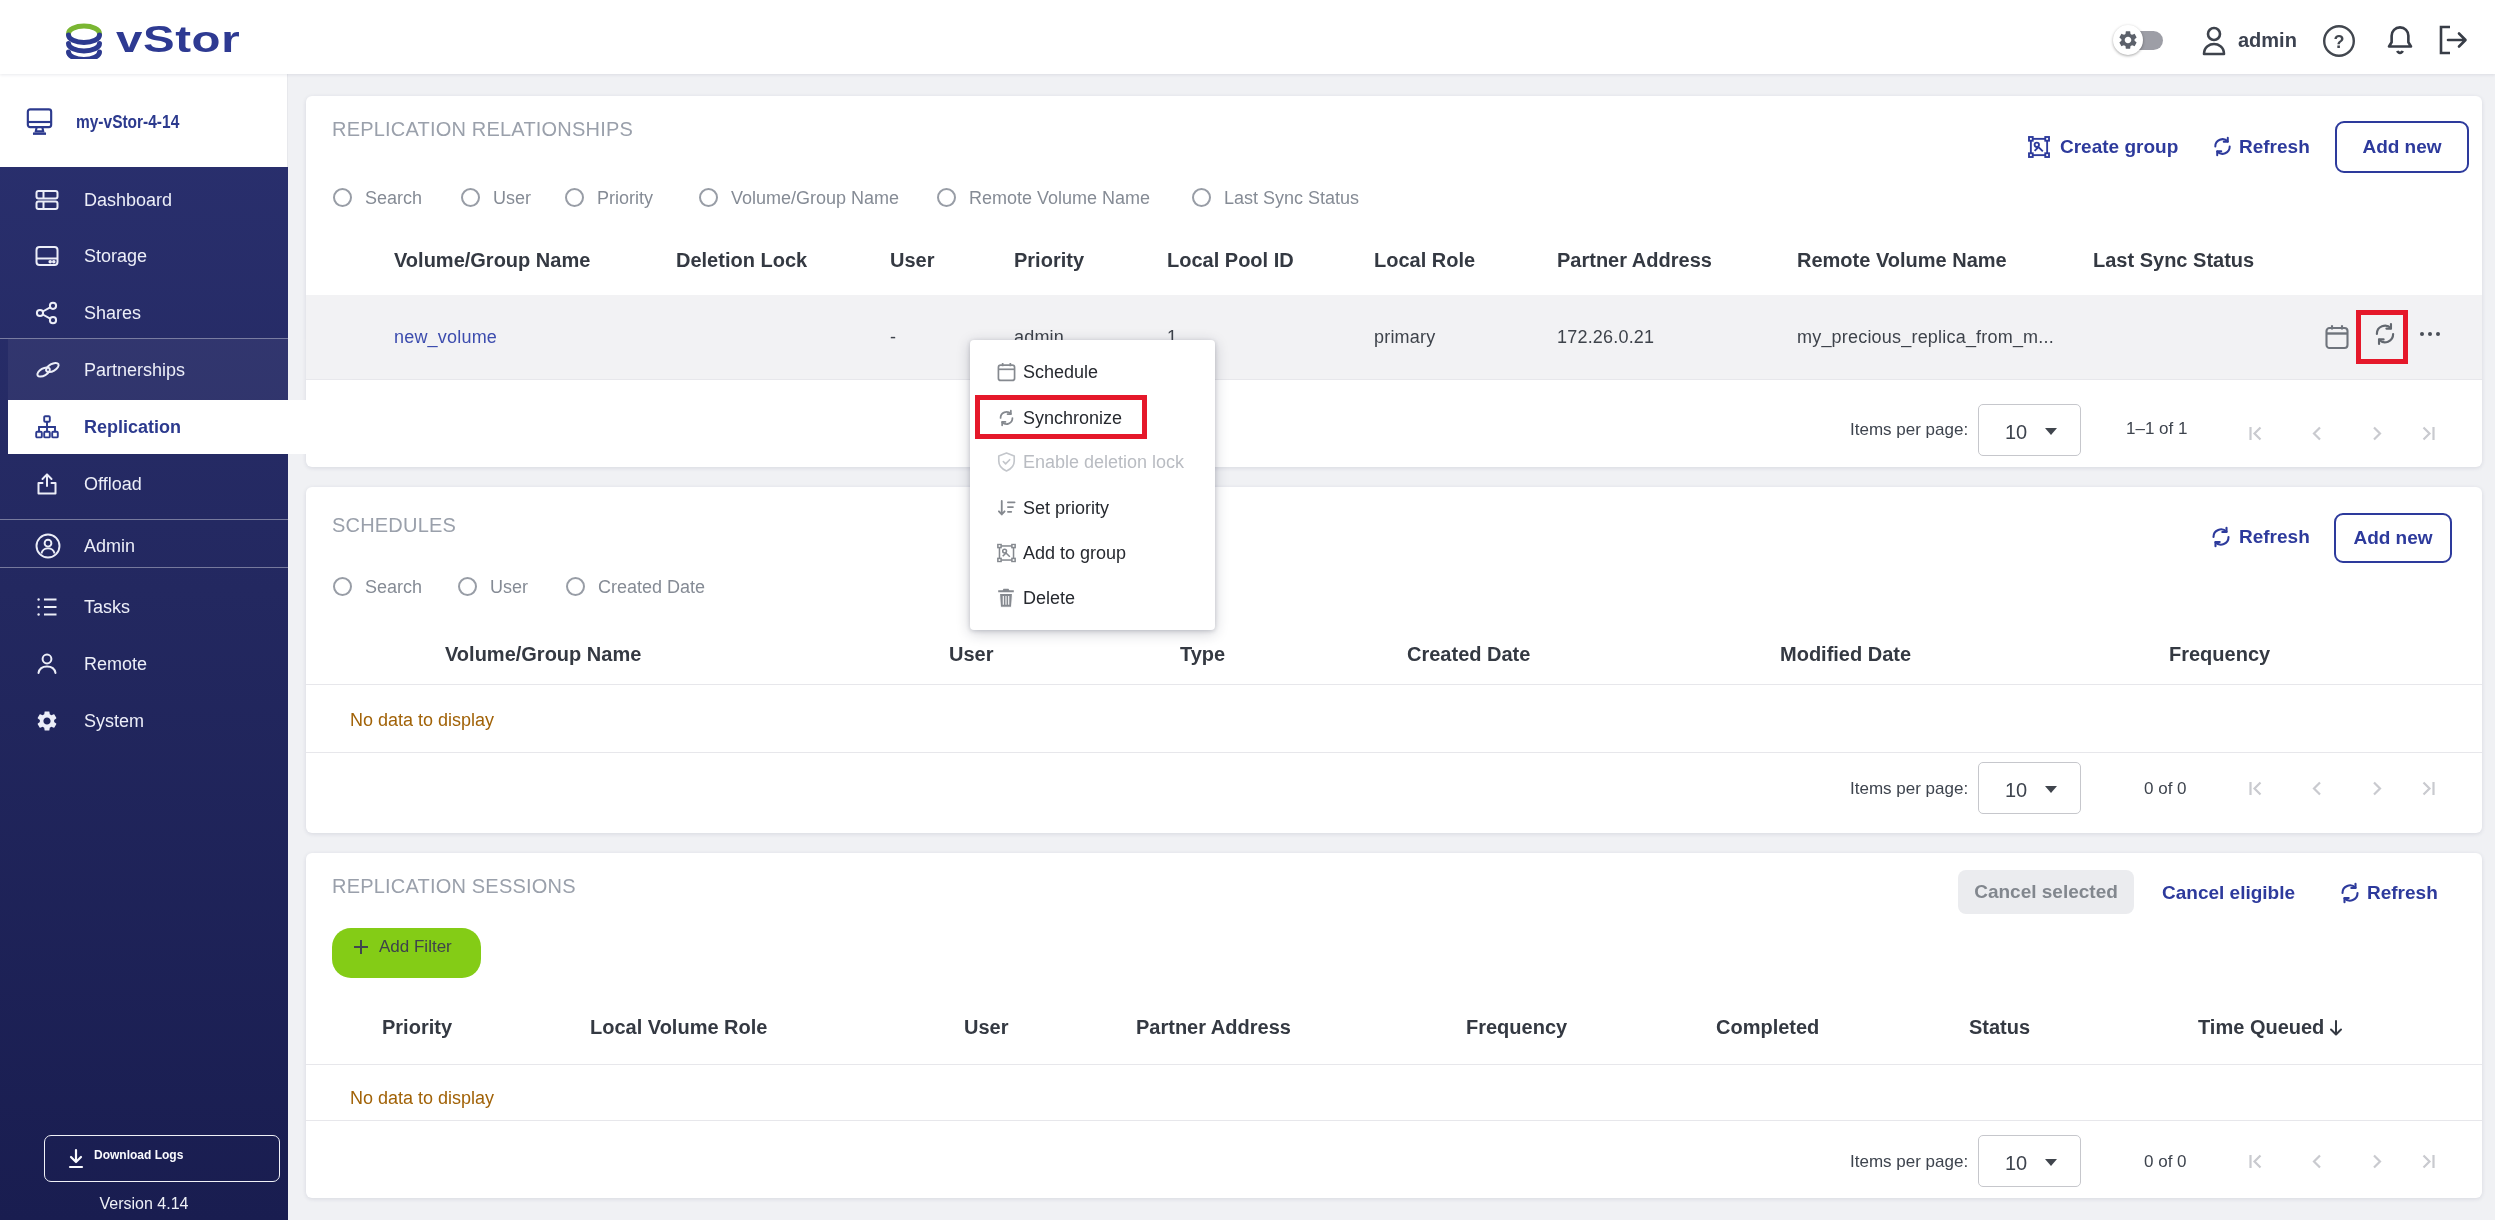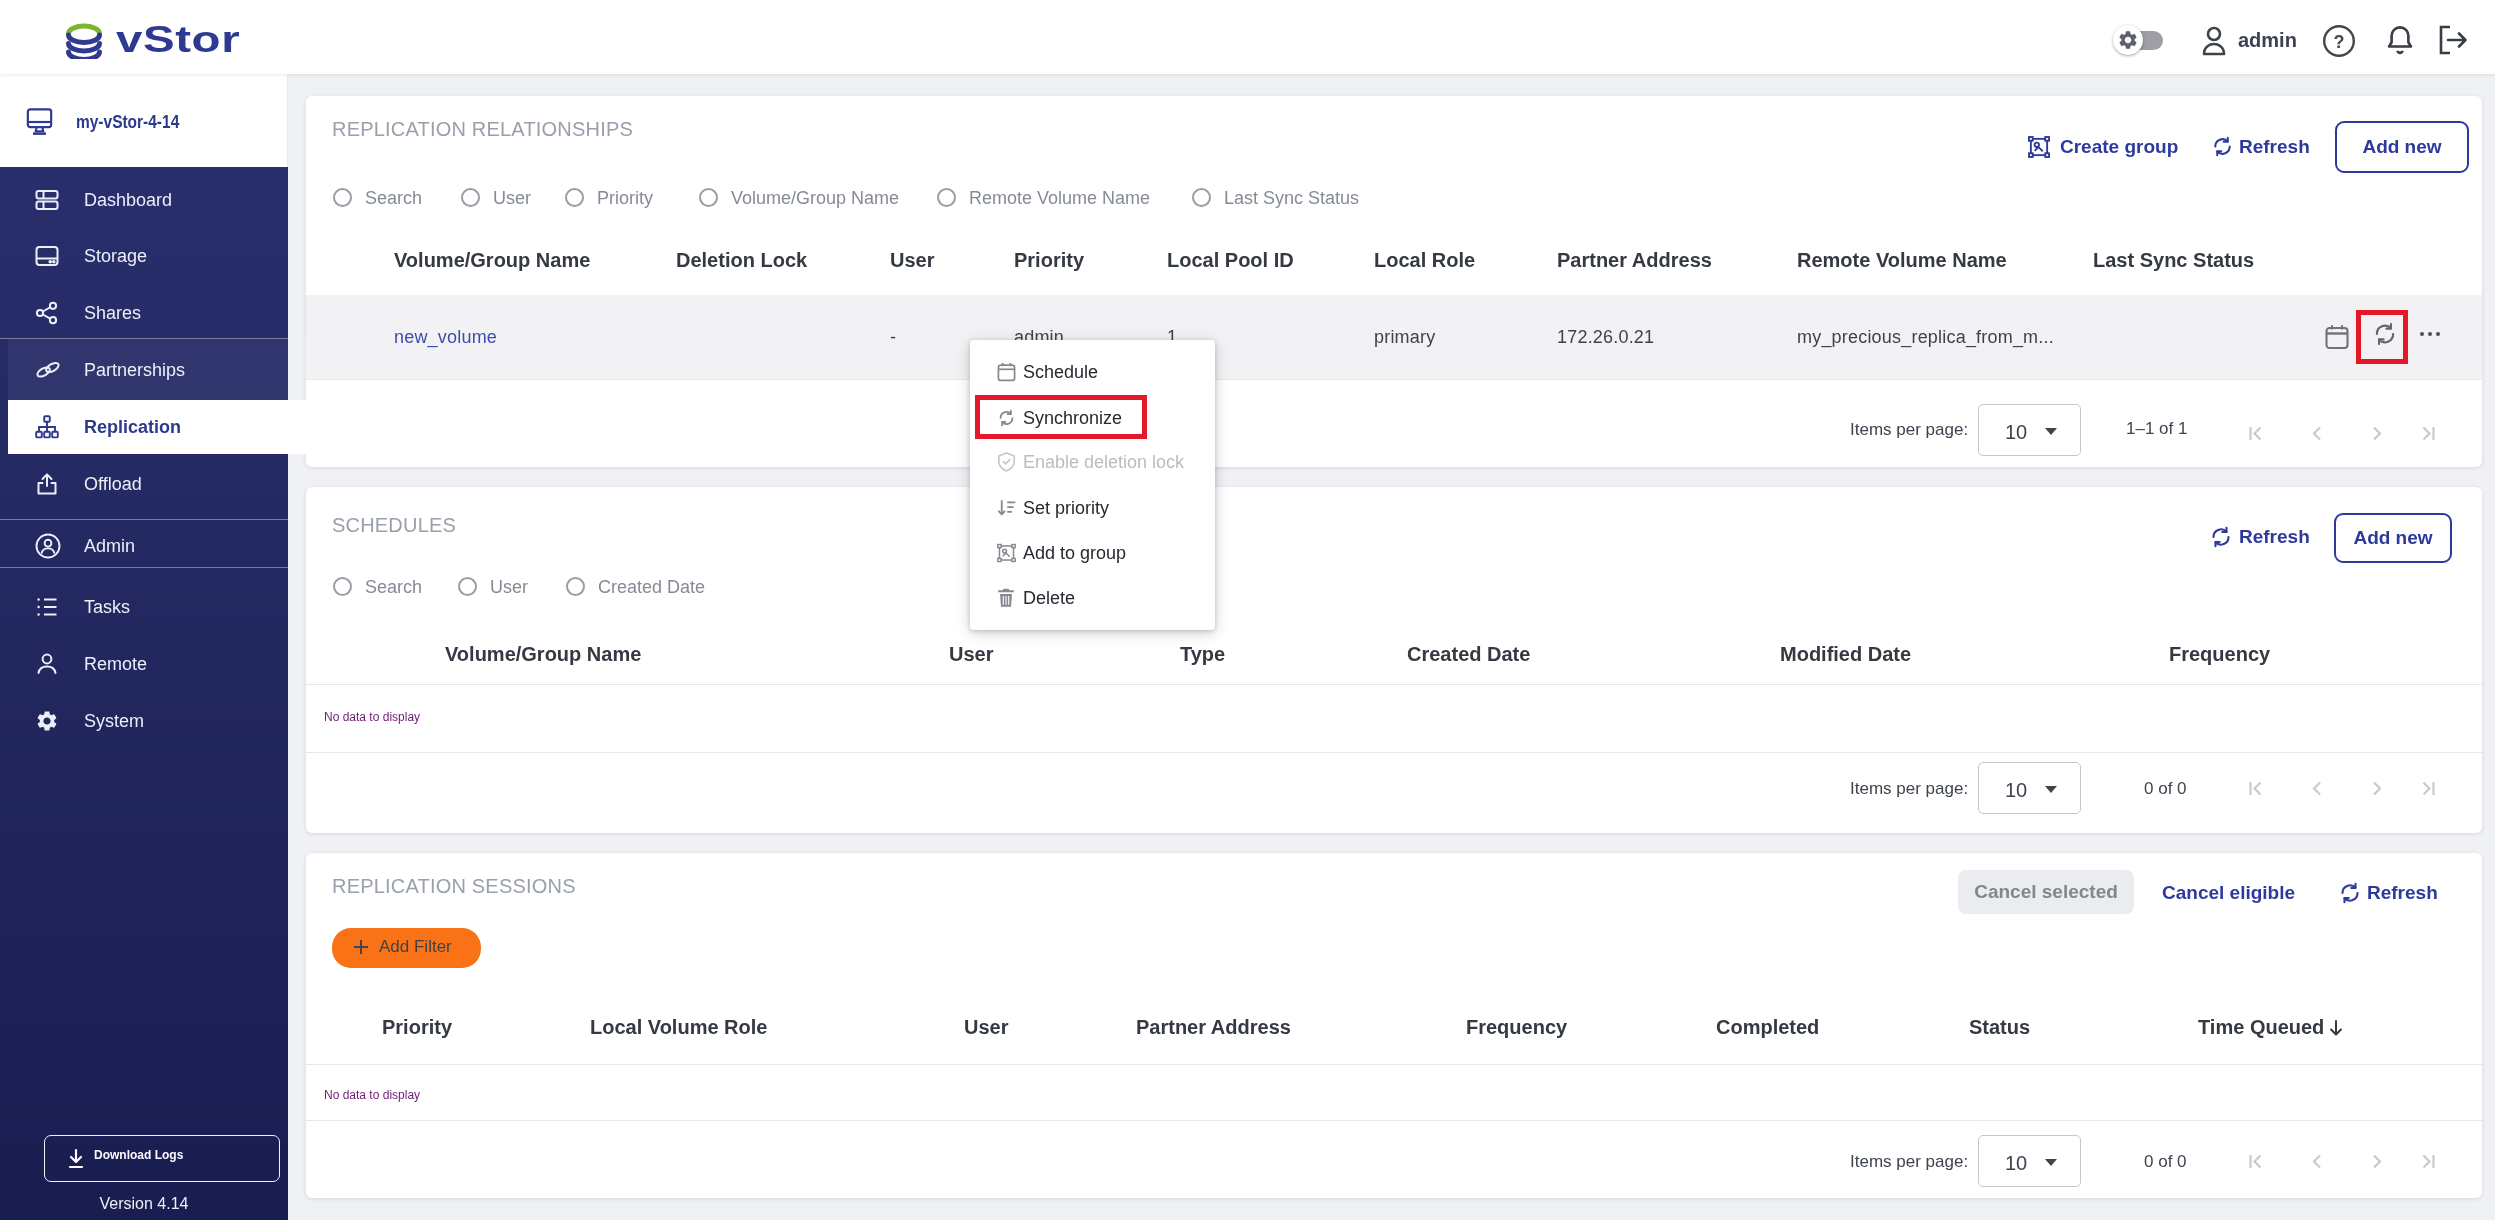--- a/index.html
+++ b/index.html
@@ -29,21 +29,21 @@
 .rlabel{position:absolute;font-size:18px;color:#858b95;white-space:nowrap}
 .th{position:absolute;font-size:20px;font-weight:bold;color:#343942;white-space:nowrap}
 .td{position:absolute;font-size:18px;color:#3e434b;letter-spacing:0.2px;white-space:nowrap}
 .hline{position:absolute;left:0;width:2176px;height:1px;background:#e7e7eb}
 .linkbtn{position:absolute;font-size:19px;font-weight:bold;color:#2d3a9c;white-space:nowrap}
 .addnew{position:absolute;left:2029px;width:134px;height:49px;border:2px solid #2d3a9c;border-radius:9px;text-align:center;font-size:19px;font-weight:bold;color:#2d3a9c}
 .pag{position:absolute;font-size:17px;color:#3e444e;white-space:nowrap}
 .selbox{position:absolute;left:1672px;width:103px;height:52px;border:1px solid #c6c7cc;border-radius:5px}
 .selbox .v{position:absolute;left:26px;top:16px;font-size:20px;color:#3e444e}
 .selbox .tri{position:absolute;left:66px;top:23px;width:0;height:0;border-left:6px solid transparent;border-right:6px solid transparent;border-top:7px solid #40454d}
-.nodata{position:absolute;left:18px;font-size:12px;color:#701a75}
+.nodata{position:absolute;left:44px;font-size:18px;color:#a16207}
 .redbox{position:absolute;border:5px solid #e5182a;z-index:40}
 
 .menu{position:absolute;left:970px;top:340px;width:245px;height:290px;background:#fff;border-radius:4px;box-shadow:0 3px 14px rgba(30,35,60,.22),0 1px 4px rgba(30,35,60,.18);z-index:35}
 .menu .it{position:absolute;left:0;width:245px;height:45px}
 .menu .it .tx{position:absolute;left:53px;top:50%;transform:translateY(-50%);font-size:18px;color:#26292f;white-space:nowrap}
 .menu .it .ic{position:absolute;left:27px;top:50%;transform:translateY(-50%)}
 .menu .it.dis .tx{color:#b9bcc2}
 </style>
 </head>
 <body>
@@ -332,21 +332,21 @@
   <div class="abs" style="left:1652px;top:17px;width:176px;height:44px;background:#ebecef;border-radius:8px;text-align:center;line-height:44px;font-size:19px;font-weight:bold;color:#82878e">Cancel selected</div>
   <div class="linkbtn" style="left:1856px;top:29px">Cancel eligible</div>
   <svg class="abs" style="left:2032px;top:28px" width="24" height="24" viewBox="0 0 24 24" fill="none" stroke="#2d3a9c" stroke-width="2.1" stroke-linecap="round" stroke-linejoin="round">
     <path d="M4.5 12 a7.5 7.5 0 0 1 13 -5.2"></path>
       <path d="M17.5 2.8 v4.2 h-4.2"></path>
     <path d="M19.5 12 a7.5 7.5 0 0 1 -13 5.2"></path>
       <path d="M6.5 21.2 v-4.2 h4.2"></path>
   </svg>
   <div class="linkbtn" style="left:2061px;top:29px">Refresh</div>
 
-  <div class="abs" style="left:26px;top:75px;width:149px;height:40px;background:#f97316;border-radius:19px">
+  <div class="abs" style="left:26px;top:75px;width:149px;height:50px;background:#84cc16;border-radius:19px">
     <svg class="abs" style="left:20px;top:10px" width="18" height="18" viewBox="0 0 18 18" fill="none" stroke="#41464e" stroke-width="2">
         <path d="M9 2 V16 M2 9 H16"></path>
       </svg>
     <span class="abs" style="left:47px;top:9px;font-size:17px;color:#3e434b;white-space:nowrap">Add Filter</span>
   </div>
 
   <div class="th" style="left:76px;top:163px">Priority</div>
   <div class="th" style="left:284px;top:163px">Local Volume Role</div>
   <div class="th" style="left:658px;top:163px">User</div>
   <div class="th" style="left:830px;top:163px">Partner Address</div>

